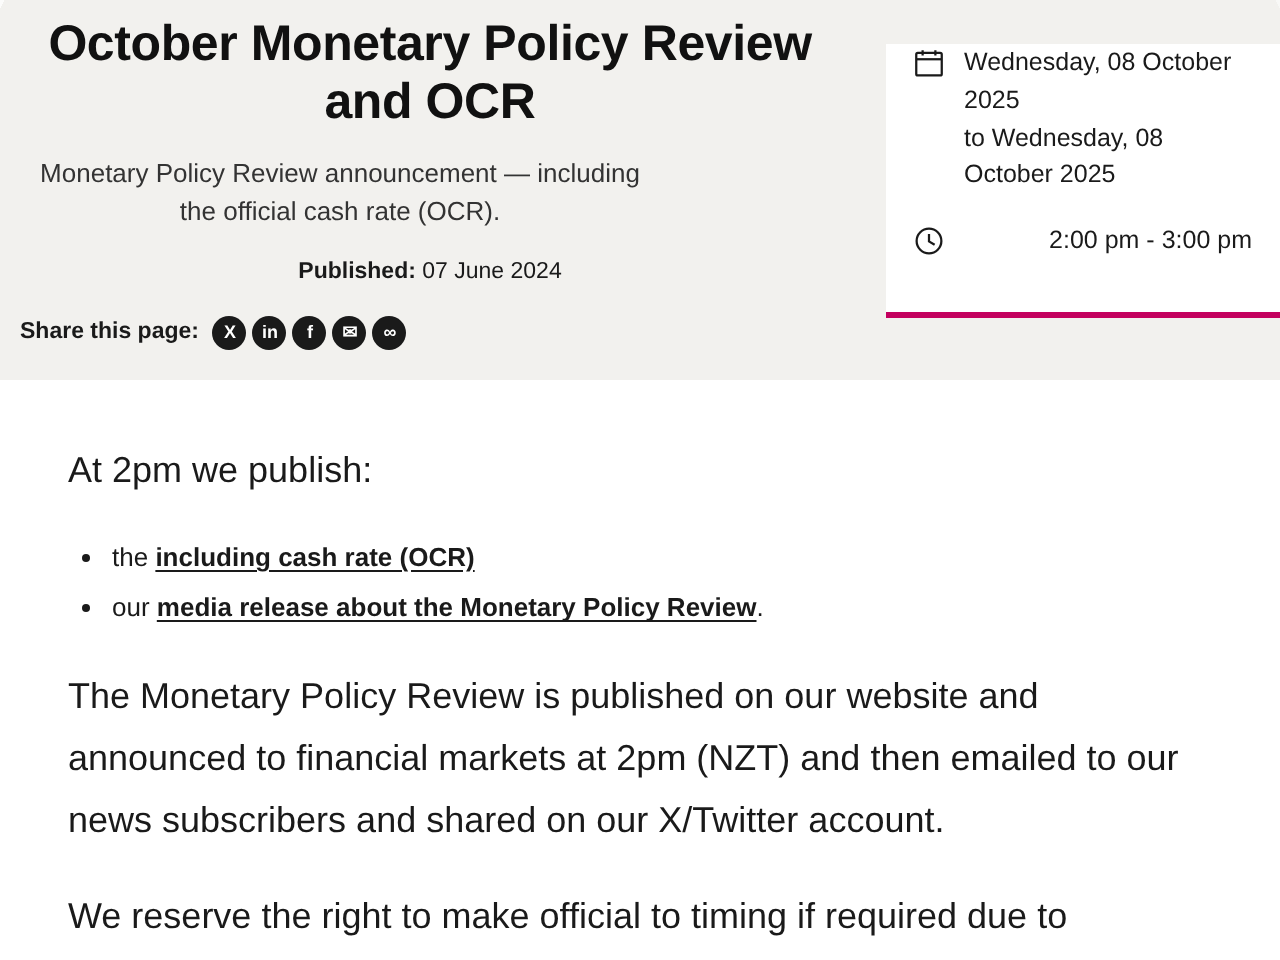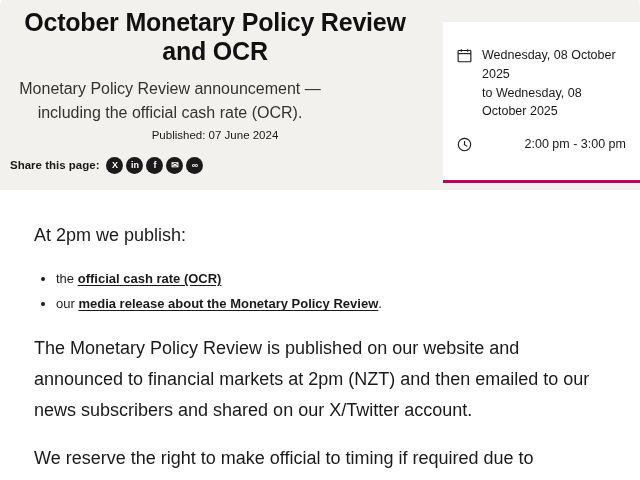--- a/index.html
+++ b/index.html
@@ -42,33 +42,33 @@
   }
   .hero-title {
     font-size: 25px;
     line-height: 1.17;
     font-weight: 700;
     letter-spacing: -0.2px;
     margin: 0 0 10px 0;
     color: #111111;
   }
   .hero-desc {
-    font-size: 16px;
+    font-size: 13px;
     line-height: 1.5;
-    margin: 0 0 4px 0;
+    margin: 0 0 14px 0;
     color: #333333;
     max-width: 320px;
   }
   .hero-published {
     font-size: 11.5px;
     margin: 0 0 16px 0;
     color: #1a1a1a;
   }
   .hero-published b {
-    font-weight: 400;
+    font-weight: 700;
   }
   .share-row {
     display: flex;
     align-items: center;
     gap: 3px;
   }
   .share-label {
     font-size: 11.5px;
     font-weight: 700;
     margin-right: 4px;
@@ -91,21 +91,21 @@
   }
 
   
   .event-card {
     position: absolute;
     right: 0;
     top: 22px;
     width: 197px;
     background: #ffffff;
     box-sizing: border-box;
-    padding: 24px 14px 14px 14px;
+    padding: 0 14px 14px 14px;
     border-bottom: 3px solid #c3005e;
   }
   .event-row {
     display: flex;
     align-items: flex-start;
     gap: 10px;
     margin-bottom: 14px;
   }
   .event-row:last-child { margin-bottom: 12px; justify-content: space-between; }
   .event-icon {
@@ -222,21 +222,21 @@
       <span class="event-text">2:00 pm - 3:00 pm</span>
     </div>
   </div>
 </div>
 
 <div class="content">
   <p>At 2pm we publish:</p>
 
   <ul>
     <li>
-      <span>the </span><a class="doc-link" href="#">official cash rate (OCR)</a><span></span>
+      <span>the </span><a class="doc-link" href="#">including cash rate (OCR)</a><span></span>
     </li>
     <li>
       <span>our </span><a class="doc-link" href="#">media release about the Monetary Policy Review</a><span>.</span>
     </li>
   </ul>
 
   <p>The Monetary Policy Review is published on our website and announced to financial markets at 2pm (NZT) and then emailed to our news subscribers and shared on our X/Twitter account.</p>
   <p class="truncated">We reserve the right to make official to timing if required due to unexpected</p>
 </div>
 

